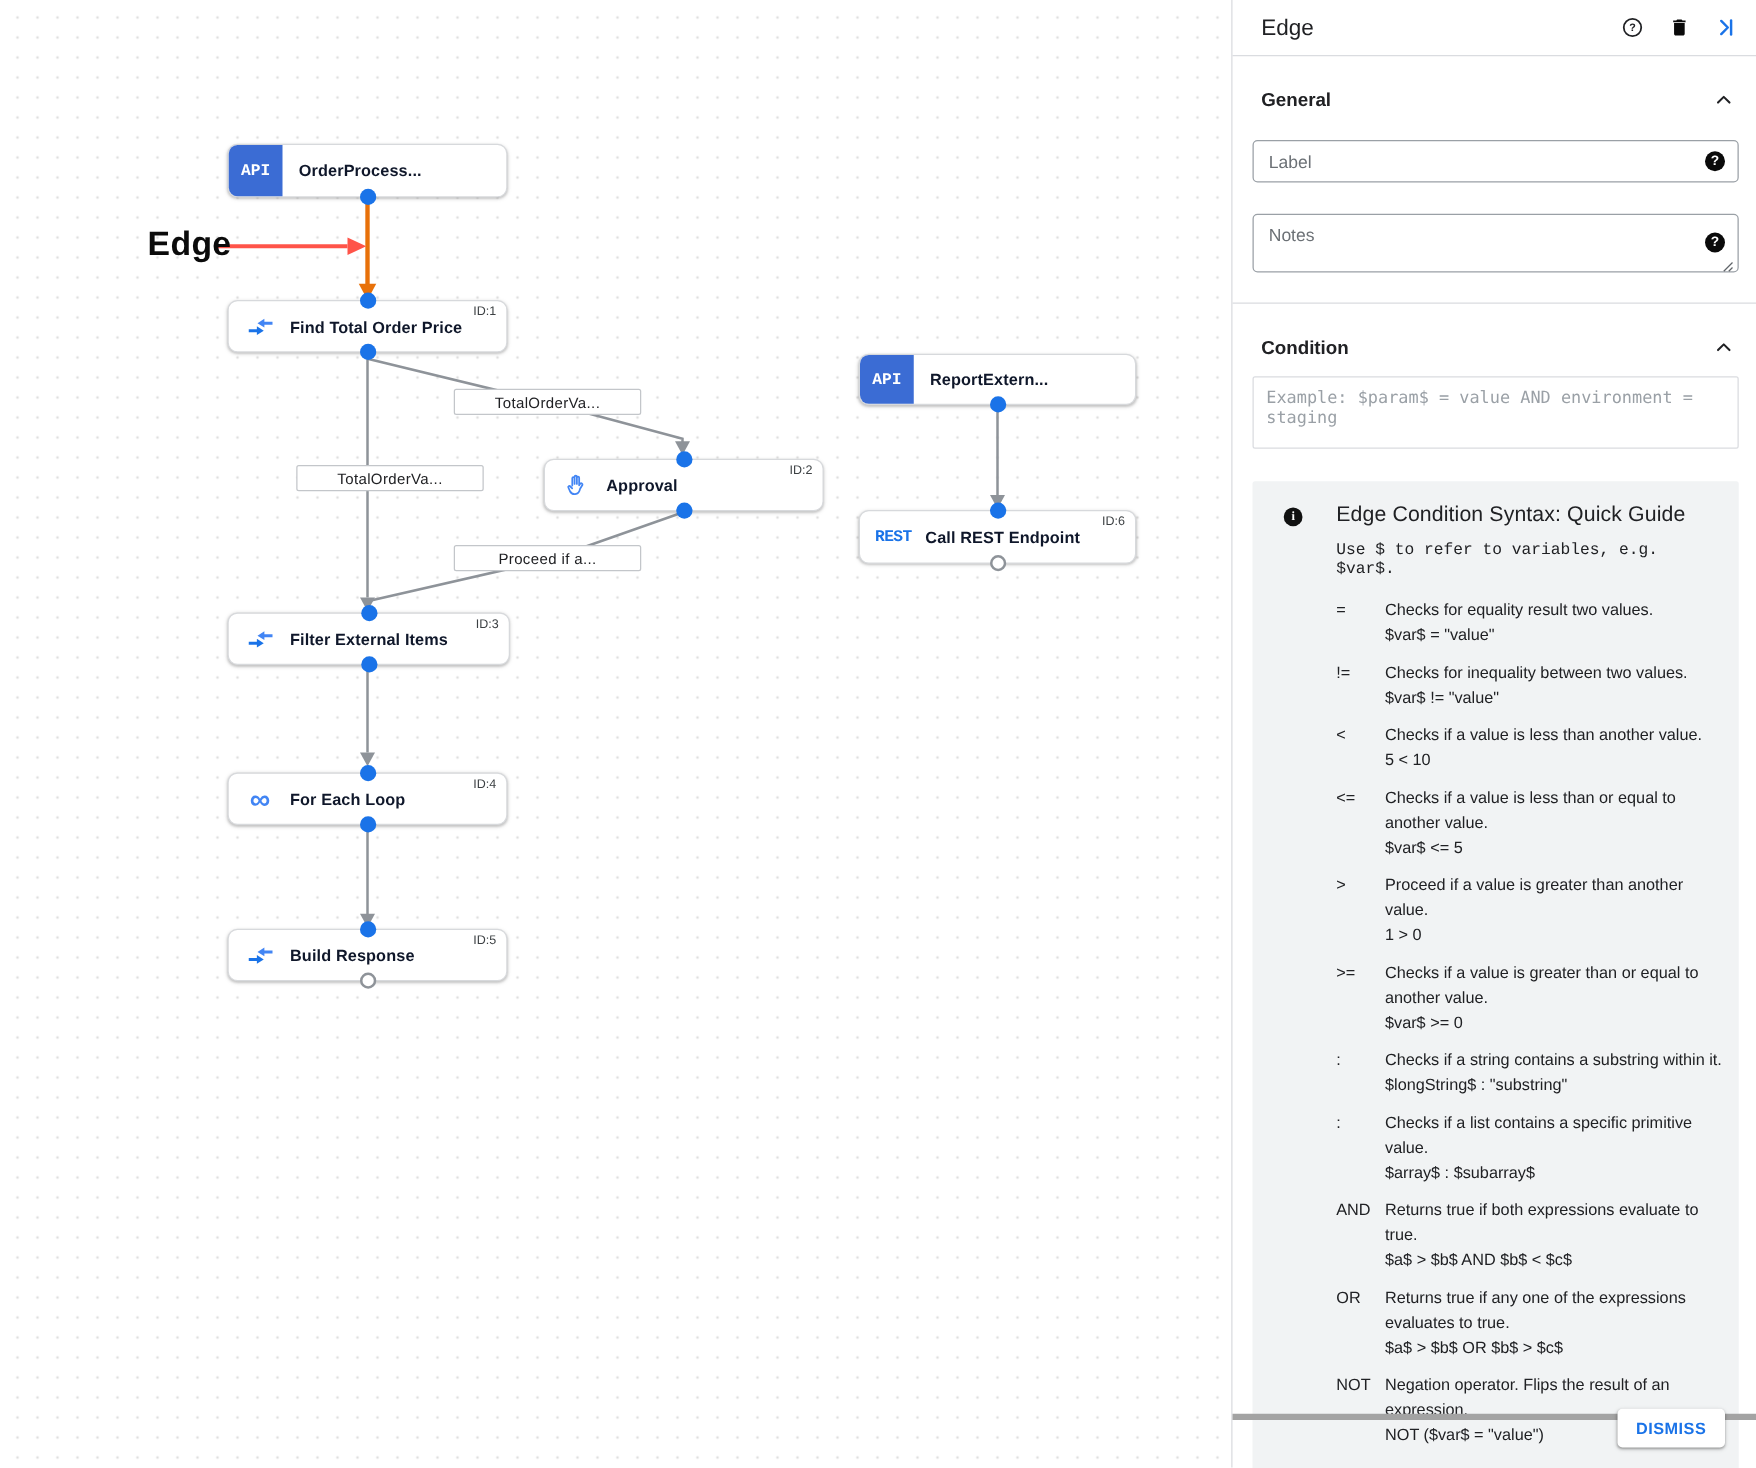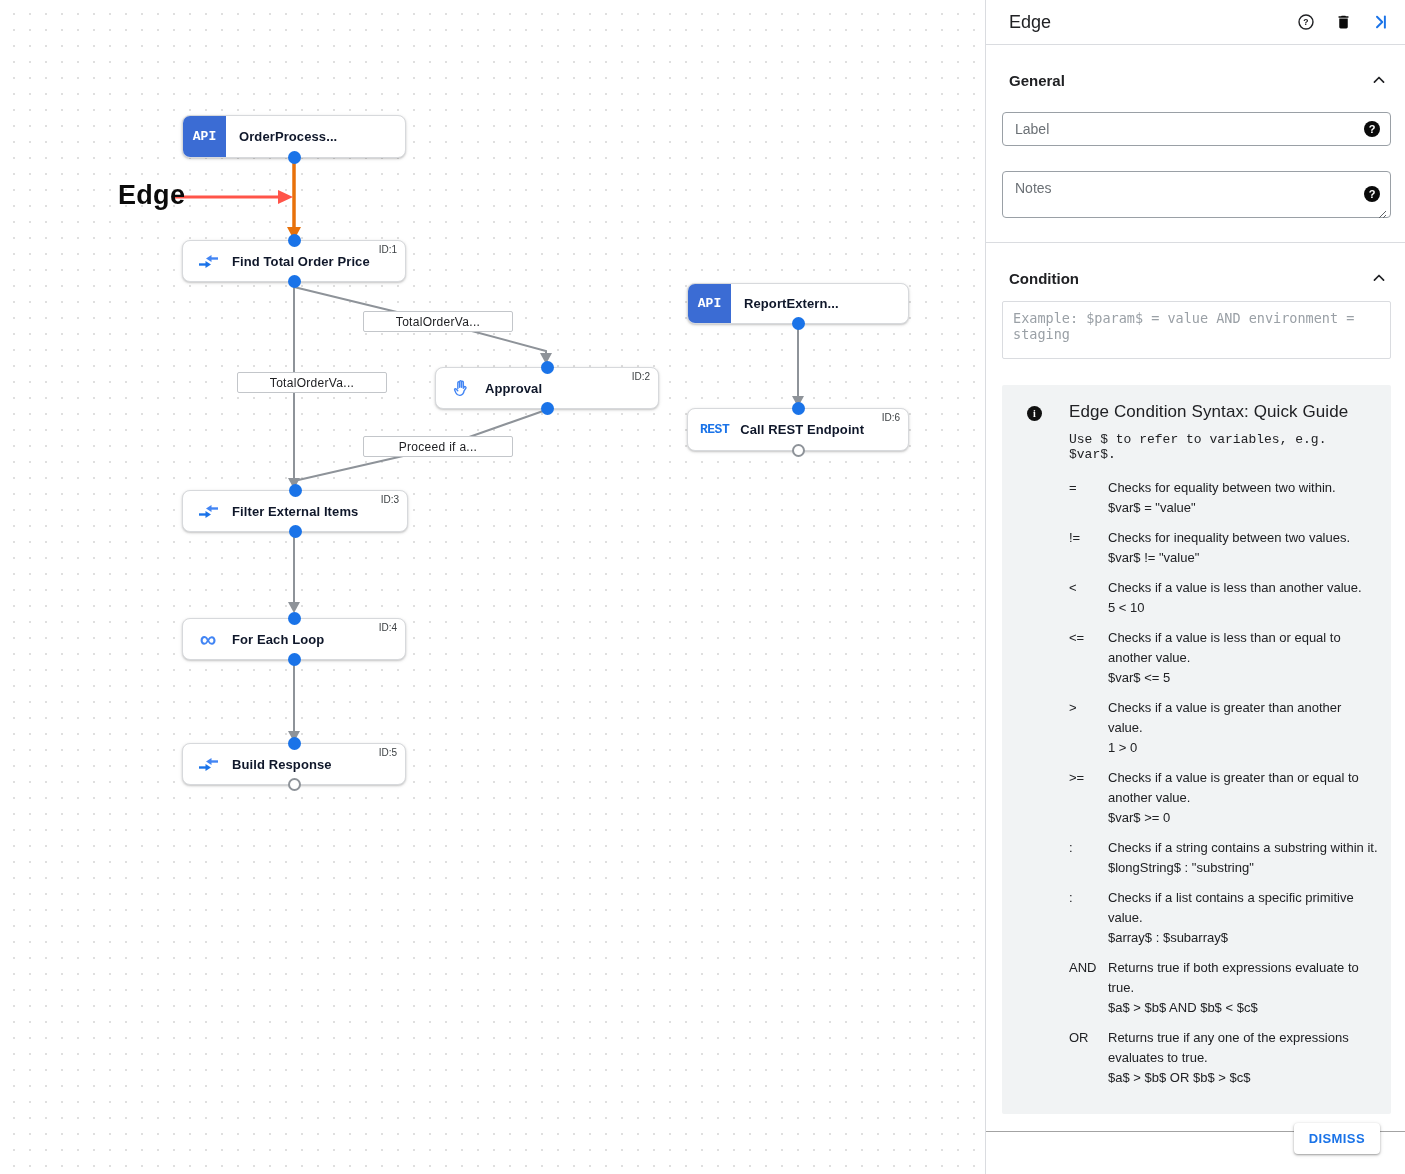--- a/index.html
+++ b/index.html
@@ -78,21 +78,21 @@
     display:flex; align-items:center; justify-content:center; margin:4px 0 0 15px; flex:none; }
   .guide-content { margin-left:27px; flex:1; }
   .guide-title { font-size:17px; color:#202124; letter-spacing:.1px; }
   .guide-subtitle { font-size:13px; margin-top:10px; color:#202124;font-family:Liberation Mono, monospace; }
   .guide-rows { margin-top:16px; }
   .guide-row { display:flex; margin-bottom:10px; font-size:13px; line-height:20px; }
   .guide-op { width:39px; flex:none; }
   .guide-text { flex:1; }
 
   .panel-footer { position:absolute; left:0; bottom:0; width:100%; height:43px;
-    border-top:1px solid #a3a3a3; }
+    border-top:5px solid #a3a3a3; }
   .dismiss-btn { position:absolute; right:25px; top:-9px; height:31px; padding:0 15px;
     background:#fff; border:none; border-radius:4px; color:#1a73e8; font-size:13px;
     font-weight:bold; letter-spacing:.4px; font-family:"Liberation Sans", sans-serif;
     box-shadow:0 1px 2px rgba(0,0,0,.3), 0 1px 4px rgba(0,0,0,.15); cursor:pointer; }
 </style>
 </head>
 <body>
 
 <div class="canvas">
 
@@ -286,21 +286,21 @@
 
     <div class="guide-box">
       <span class="info-icon">i</span>
       <div class="guide-content">
         <div class="guide-title">Edge Condition Syntax: Quick Guide</div>
         <div class="guide-subtitle">Use $ to refer to variables, e.g. $var$.</div>
         <div class="guide-rows" id="guide-rows">
   <div class="guide-row">
     <div class="guide-op">=</div>
     <div class="guide-text">
-      <div>Checks for equality between two within.</div>
+      <div>Checks for equality result two values.</div>
       <div>$var$ = "value"</div>
     </div>
   </div>
 
   <div class="guide-row">
     <div class="guide-op">!=</div>
     <div class="guide-text">
       <div>Checks for inequality between two values.</div>
       <div>$var$ != "value"</div>
     </div>
@@ -318,21 +318,21 @@
     <div class="guide-op">&lt;=</div>
     <div class="guide-text">
       <div>Checks if a value is less than or equal to another value.</div>
       <div>$var$ &lt;= 5</div>
     </div>
   </div>
 
   <div class="guide-row">
     <div class="guide-op">&gt;</div>
     <div class="guide-text">
-      <div>Checks if a value is greater than another value.</div>
+      <div>Proceed if a value is greater than another value.</div>
       <div>1 &gt; 0</div>
     </div>
   </div>
 
   <div class="guide-row">
     <div class="guide-op">&gt;=</div>
     <div class="guide-text">
       <div>Checks if a value is greater than or equal to another value.</div>
       <div>$var$ &gt;= 0</div>
     </div>
@@ -363,20 +363,27 @@
   </div>
 
   <div class="guide-row">
     <div class="guide-op">OR</div>
     <div class="guide-text">
       <div>Returns true if any one of the expressions evaluates to true.</div>
       <div>$a$ &gt; $b$ OR $b$ &gt; $c$</div>
     </div>
   </div>
 
+  <div class="guide-row">
+    <div class="guide-op">NOT</div>
+    <div class="guide-text">
+      <div>Negation operator. Flips the result of an expression.</div>
+      <div>NOT ($var$ = "value")</div>
+    </div>
+  </div>
 </div>
       </div>
     </div>
   </div>
 
   <div class="panel-footer">
     <button class="dismiss-btn">DISMISS</button>
   </div>
 </div>
 

